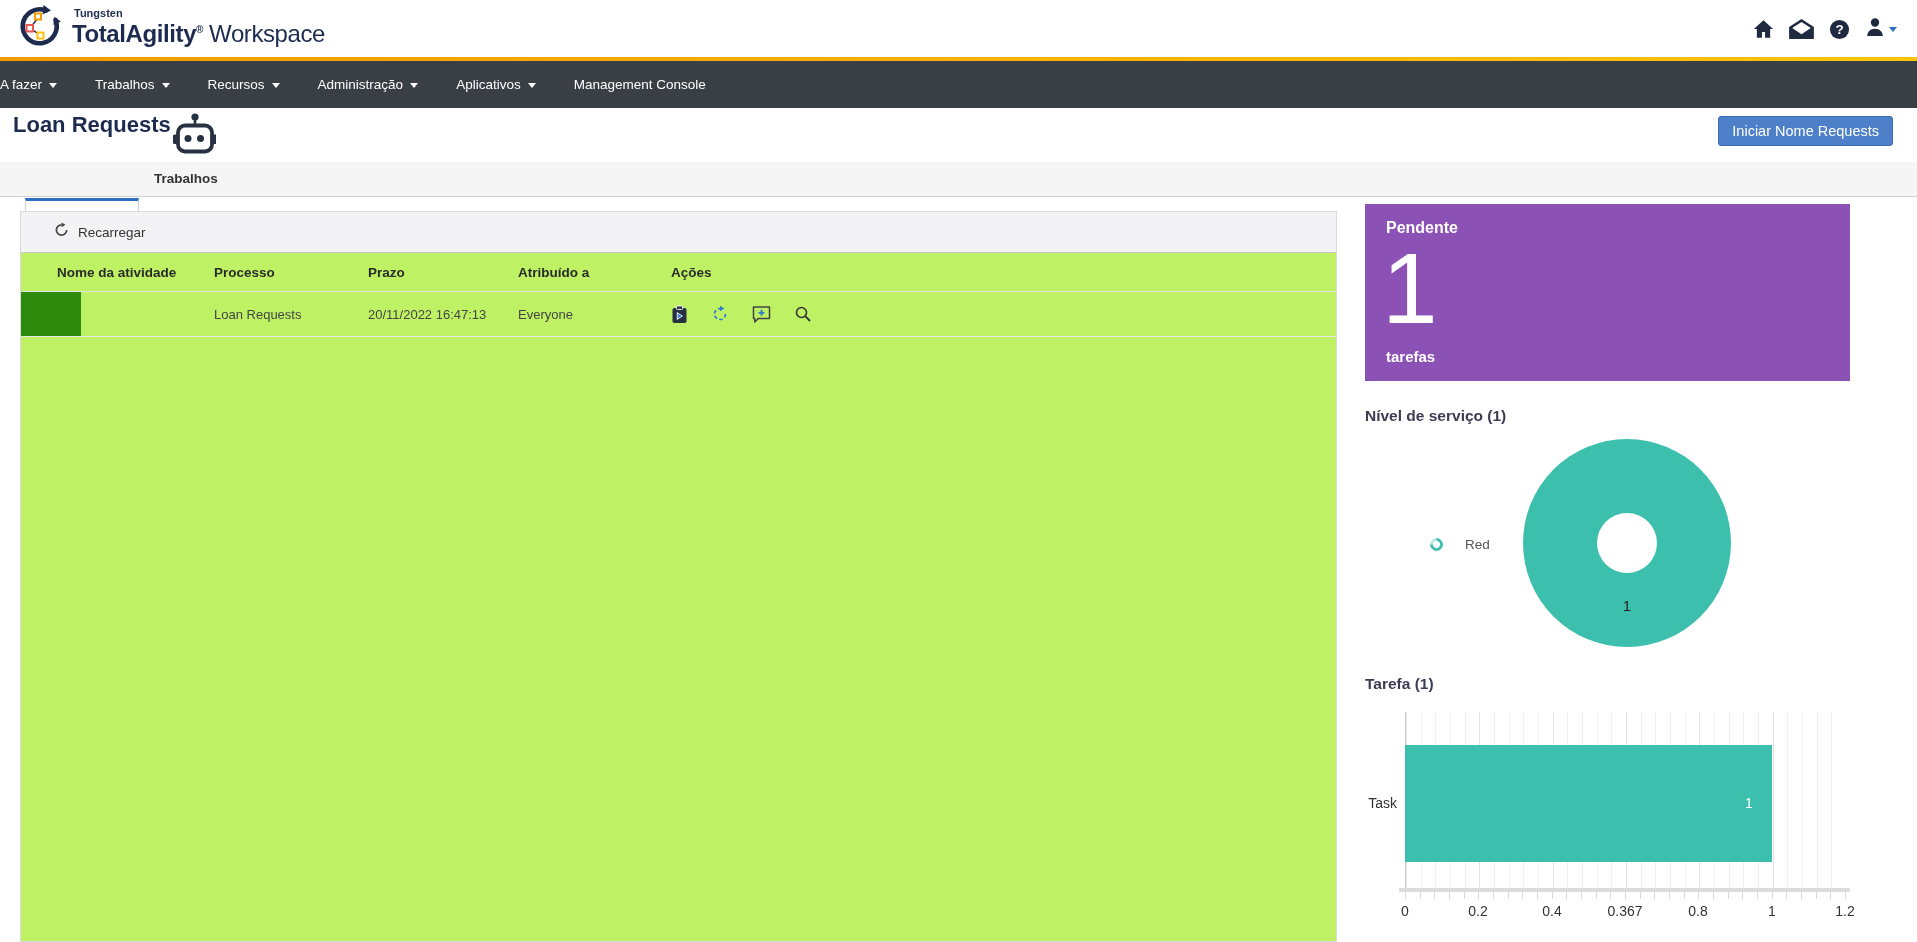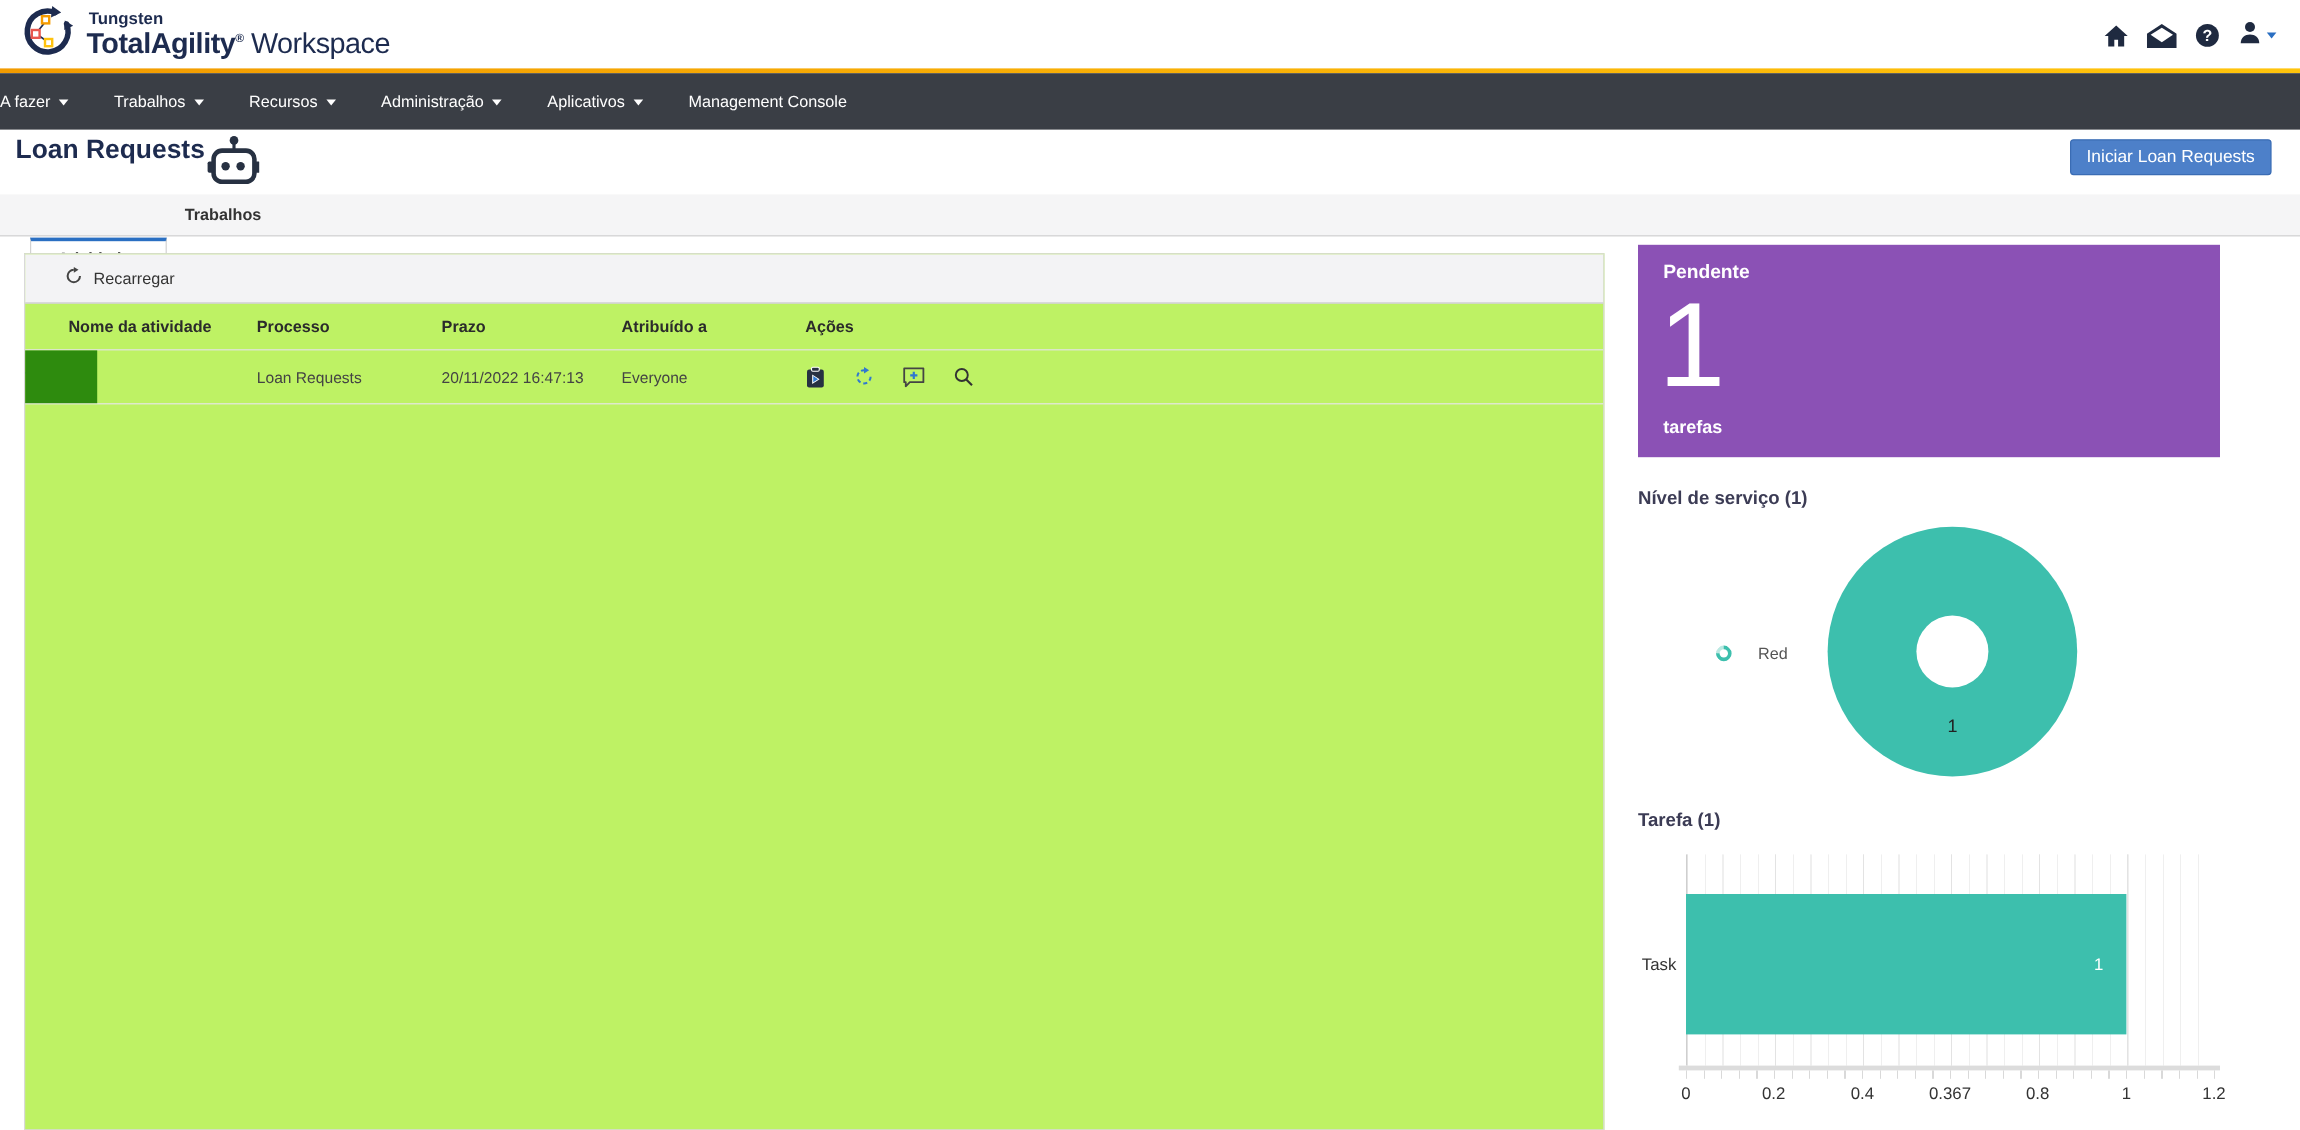--- a/index.html
+++ b/index.html
@@ -2,21 +2,21 @@
 <html><head>
 <meta charset="utf-8">
 <style>
   html,body{margin:0;padding:0;background:#e9e9e9;}
   .stage{position:relative;width:1917px;height:942px;background:#fff;overflow:hidden;
          font-family:"Liberation Sans",sans-serif;color:#333;}
   
   .topbar{position:absolute;left:0;top:0;width:100%;height:57px;background:#fff;}
   .brand{position:absolute;left:13px;top:4px;display:flex;align-items:flex-start;gap:9px;}
   .brand-text{display:flex;flex-direction:column;line-height:1;}
-  .brand-small{font-size:14px;font-weight:700;color:#1d2b4f;margin:4px 0 3px 2px;}
+  .brand-small{font-size:11px;font-weight:700;color:#1d2b4f;margin:4px 0 3px 2px;}
   .brand-main-row{font-size:24px;color:#1d2b4f;letter-spacing:-0.4px;}
   .brand-main{font-weight:800;}
   .brand-reg{font-size:10px;vertical-align:super;font-weight:700;}
   .brand-suffix{font-weight:400;margin-left:6px;}
   .top-icons{position:absolute;right:20px;top:17px;display:flex;align-items:center;gap:15px;}
   .top-icon{display:flex;align-items:center;cursor:pointer;}
   .caret-blue{width:0;height:0;border-left:4.5px solid transparent;border-right:4.5px solid transparent;
               border-top:5.5px solid #2a6fc2;margin-left:4px;}
   
   .gold{position:absolute;left:0;top:57px;width:100%;height:4px;
@@ -173,21 +173,21 @@
     <svg width="46" height="46" viewBox="0 0 46 46">
       <circle cx="25" cy="5" r="3.6" fill="#273142"></circle>
       <rect x="23.7" y="7.5" width="2.6" height="6" fill="#273142"></rect>
       <rect x="8" y="13.5" width="34" height="26" rx="7" fill="none" stroke="#273142" stroke-width="3.8"></rect>
       <rect x="3" y="22.5" width="5" height="9.5" rx="1.5" fill="#273142"></rect>
       <rect x="42" y="22.5" width="5" height="9.5" rx="1.5" fill="#273142"></rect>
       <circle cx="18" cy="26.5" r="3.5" fill="#273142"></circle>
       <circle cx="30.5" cy="26.5" r="3.5" fill="#273142"></circle>
     </svg>
   </span>
-  <button class="start-btn">Iniciar Loan Requests</button>
+  <button class="start-btn">Iniciar Nome Requests</button>
 
   <div class="tabstrip">
     <div class="tab active">Atividades</div>
     <div class="tab inactive">Trabalhos</div>
   </div>
 
   <div class="table-card">
     <div class="toolbar">
       <span>
         <svg width="15" height="16" viewBox="0 0 16 16">

